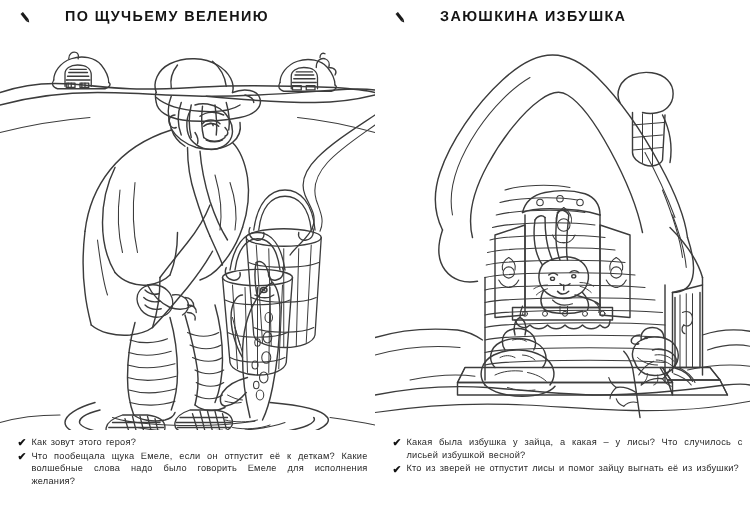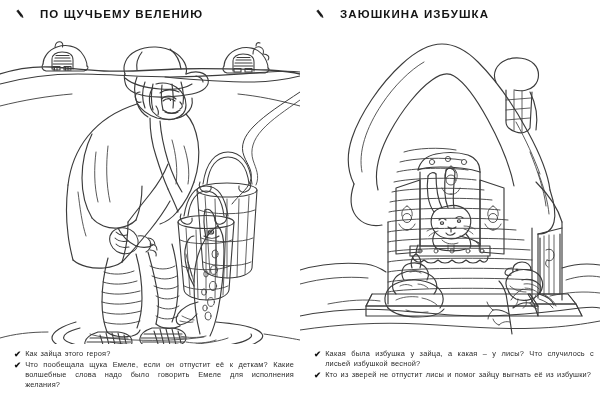--- a/index.html
+++ b/index.html
@@ -22,21 +22,21 @@
   .panel-left{padding:0;}
   .panel-right{padding:0;}
 
   
   .title-row{
     position:absolute;
     top:6px;
     left:14px;
     display:flex;
     align-items:center;
-    gap:13px;
+    gap:25px;
     height:16px;
   }
   .pencil-icon{
     width:13px;height:13px;
     display:block;
     flex:none;
   }
   .title-text{
     font-size:11.5px;
     font-weight:bold;
@@ -310,21 +310,21 @@
           <path d="M0,316 C14,312 30,310 48,310" stroke-width=".9"></path>
           <path d="M264,312 C278,314 290,316 300,318" stroke-width=".9"></path>
 
         </g>
       </svg>
     </div>
 
     <div class="questions">
       <div class="q-item">
         <span class="check">✔</span>
-        <span class="q-text">Как зайца этого героя?</span>
+        <span class="q-text">Как зовут этого героя?</span>
       </div>
       <div class="q-item">
         <span class="check">✔</span>
         <span class="q-text">Что пообещала щука Емеле, если он отпустит её к деткам? Какие волшебные слова надо было говорить Емеле для исполнения желания?</span>
       </div>
     </div>
   </div>
 
   <div class="panel panel-right">
 

